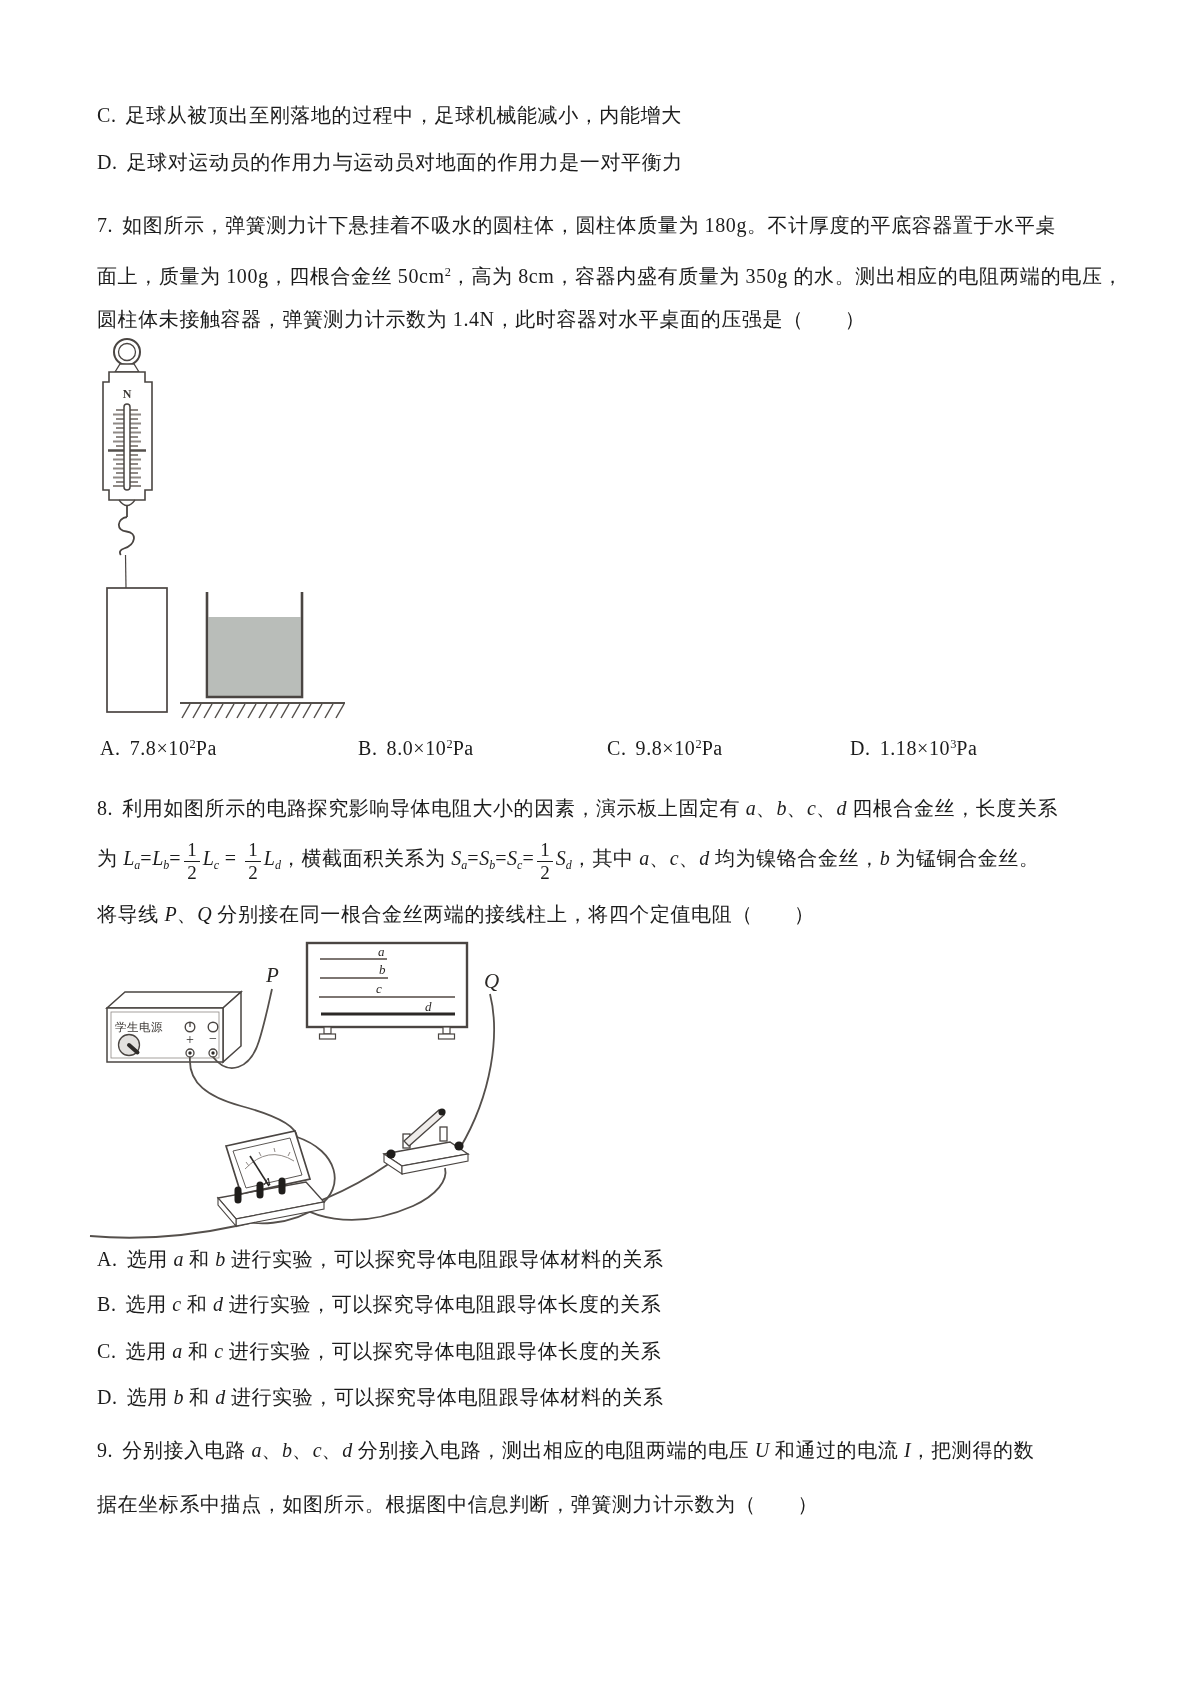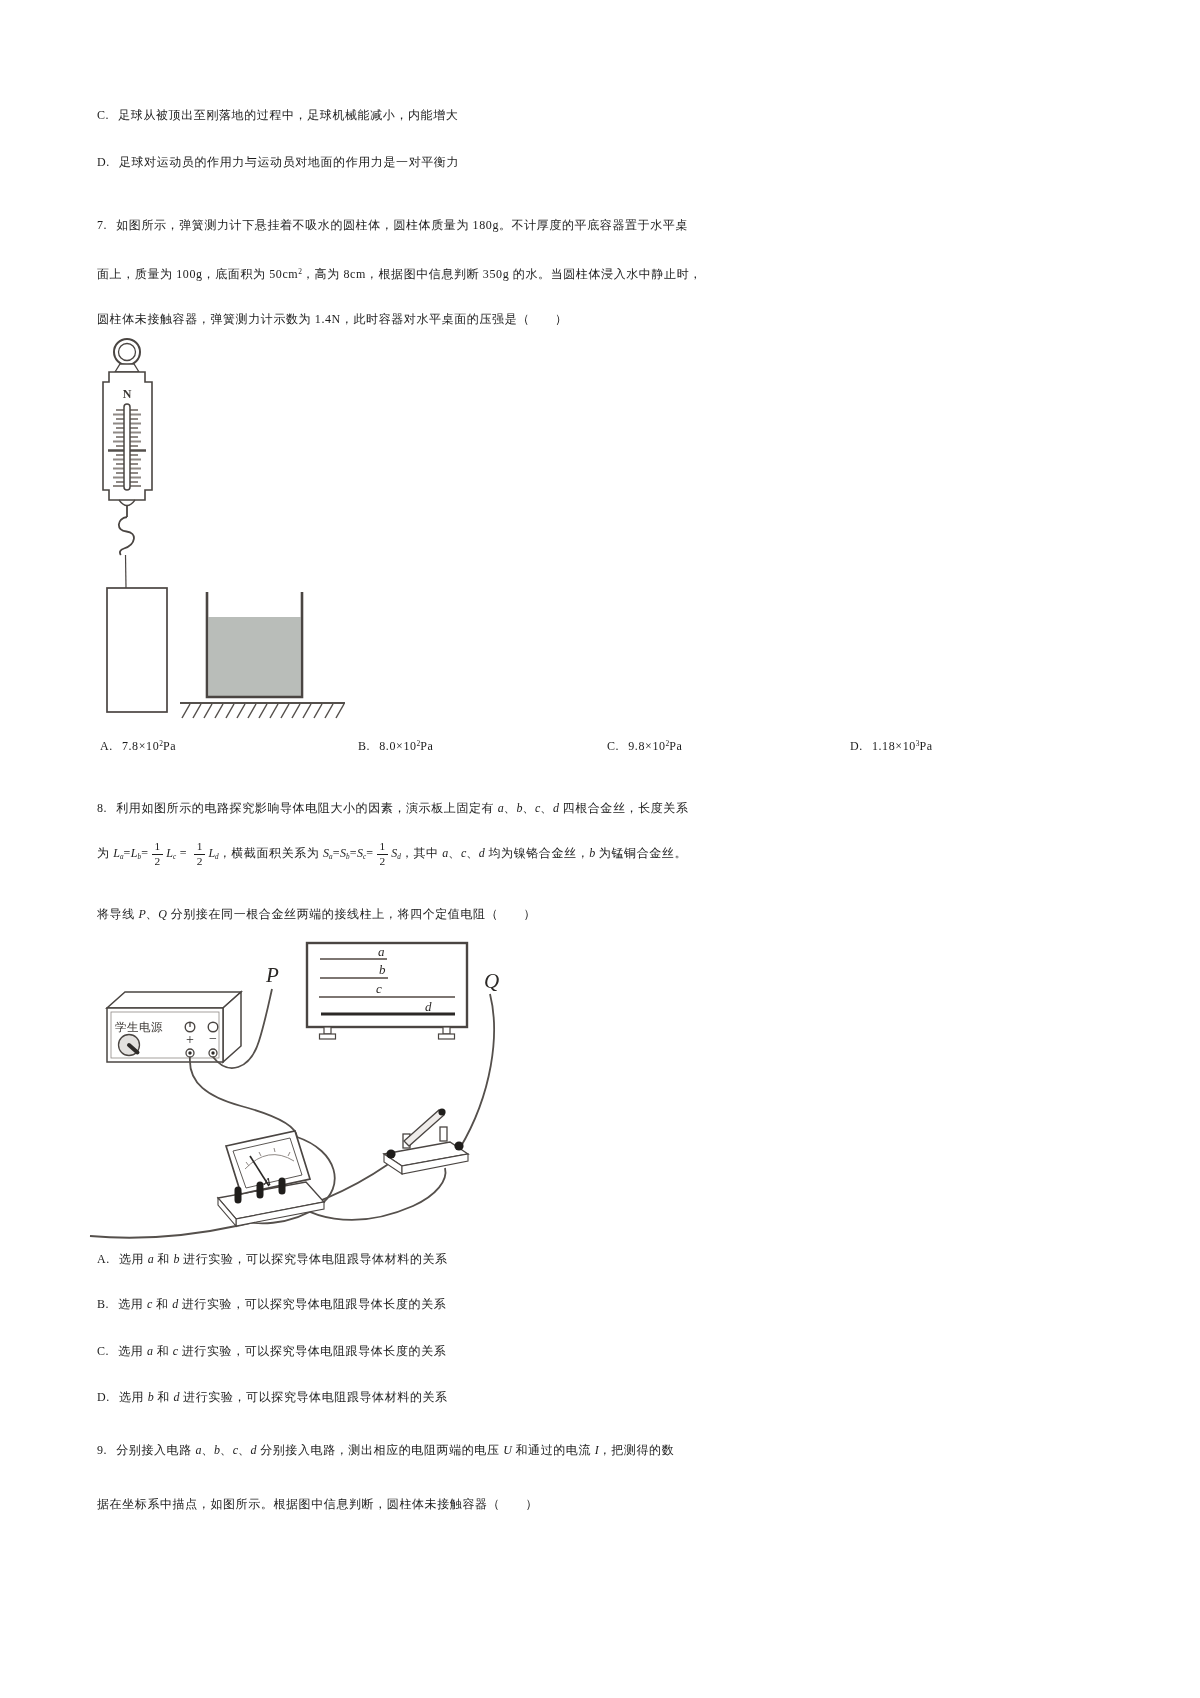--- a/index.html
+++ b/index.html
@@ -2,21 +2,21 @@
 <html><head>
 <meta charset="utf-8">
 <style>
   html,body{margin:0;padding:0;}
   body{
     width:1200px;height:1698px;position:relative;background:#ffffff;
     font-family:"Liberation Serif","DejaVu Serif",serif;color:#1c1c1c;
     overflow:hidden;
   }
   .line{
-    position:absolute;white-space:nowrap;font-size:12px;line-height:26px;
+    position:absolute;white-space:nowrap;font-size:20px;line-height:26px;
     letter-spacing:0.6px;
   }
   .qnum{margin-right:9px;}
   .opt-label{margin-right:9px;}
   .it{font-style:italic;letter-spacing:0;}
   .sup{font-size:0.62em;vertical-align:0.6em;letter-spacing:0;}
   .sub{font-size:0.6em;vertical-align:-0.3em;font-style:italic;letter-spacing:0;}
   .frac{display:inline-block;text-align:center;vertical-align:-0.72em;line-height:1.05;margin:0 3px;font-size:0.95em;letter-spacing:0;}
   .fnum{display:block;padding:0 3px 1px;border-bottom:1.4px solid #1c1c1c;}
   .fden{display:block;padding-top:1px;}
@@ -36,21 +36,21 @@
   <span class="opt-label">C.</span><span>足球从被顶出至刚落地的过程中，足球机械能减小，内能增大</span>
 </div>
 <div class="line" style="top:149px;left:97px">
   <span class="opt-label">D.</span><span>足球对运动员的作用力与运动员对地面的作用力是一对平衡力</span>
 </div>
 
 <div class="line" style="top:212px;left:97px">
   <span class="qnum">7.</span><span>如图所示，弹簧测力计下悬挂着不吸水的圆柱体，圆柱体质量为 180g。不计厚度的平底容器置于水平桌</span>
 </div>
 <div class="line" style="top:259px;left:97px">
-  <span><span>面上，质量为 100g，底面积为 50cm</span><span class="sup">2</span><span>，高为 8cm，根据图中信息判断 350g 的水。当圆柱体浸入水中静止时，</span></span>
+  <span><span>面上，质量为 100g，四根合金丝 50cm</span><span class="sup">2</span><span>，高为 8cm，容器内盛有质量为 350g 的水。测出相应的电阻两端的电压，</span></span>
 </div>
 <div class="line" style="top:306px;left:97px">
   <span>圆柱体未接触容器，弹簧测力计示数为 1.4N，此时容器对水平桌面的压强是（　　）</span>
 </div>
 
 <svg class="fig" style="left:95px;top:330px" width="255" height="395" viewBox="0 0 255 395">
   <g stroke="#4a4542" fill="none">
     <circle cx="32" cy="22" r="13" stroke-width="2"></circle>
     <circle cx="32" cy="22" r="8.5" stroke-width="1.3"></circle>
     <polygon points="25,34 39,34 44,42 20,42" fill="#ffffff" stroke-width="1.3"></polygon>
@@ -187,14 +187,14 @@
   <span class="opt-label">C.</span><span><span>选用 </span><span class="it">a</span><span> 和 </span><span class="it">c</span><span> 进行实验，可以探究导体电阻跟导体长度的关系</span></span>
 </div>
 <div class="line" style="top:1384px;left:97px">
   <span class="opt-label">D.</span><span><span>选用 </span><span class="it">b</span><span> 和 </span><span class="it">d</span><span> 进行实验，可以探究导体电阻跟导体材料的关系</span></span>
 </div>
 
 <div class="line" style="top:1437px;left:97px">
   <span class="qnum">9.</span><span><span>分别接入电路 </span><span class="it">a</span><span>、</span><span class="it">b</span><span>、</span><span class="it">c</span><span>、</span><span class="it">d</span><span> 分别接入电路，测出相应的电阻两端的电压 </span><span class="it">U</span><span> 和通过的电流 </span><span class="it">I</span><span>，把测得的数</span></span>
 </div>
 <div class="line" style="top:1491px;left:97px">
-  <span>据在坐标系中描点，如图所示。根据图中信息判断，圆柱体未接触容器（　　）</span>
+  <span>据在坐标系中描点，如图所示。根据图中信息判断，弹簧测力计示数为（　　）</span>
 </div>
 
 </body></html>

